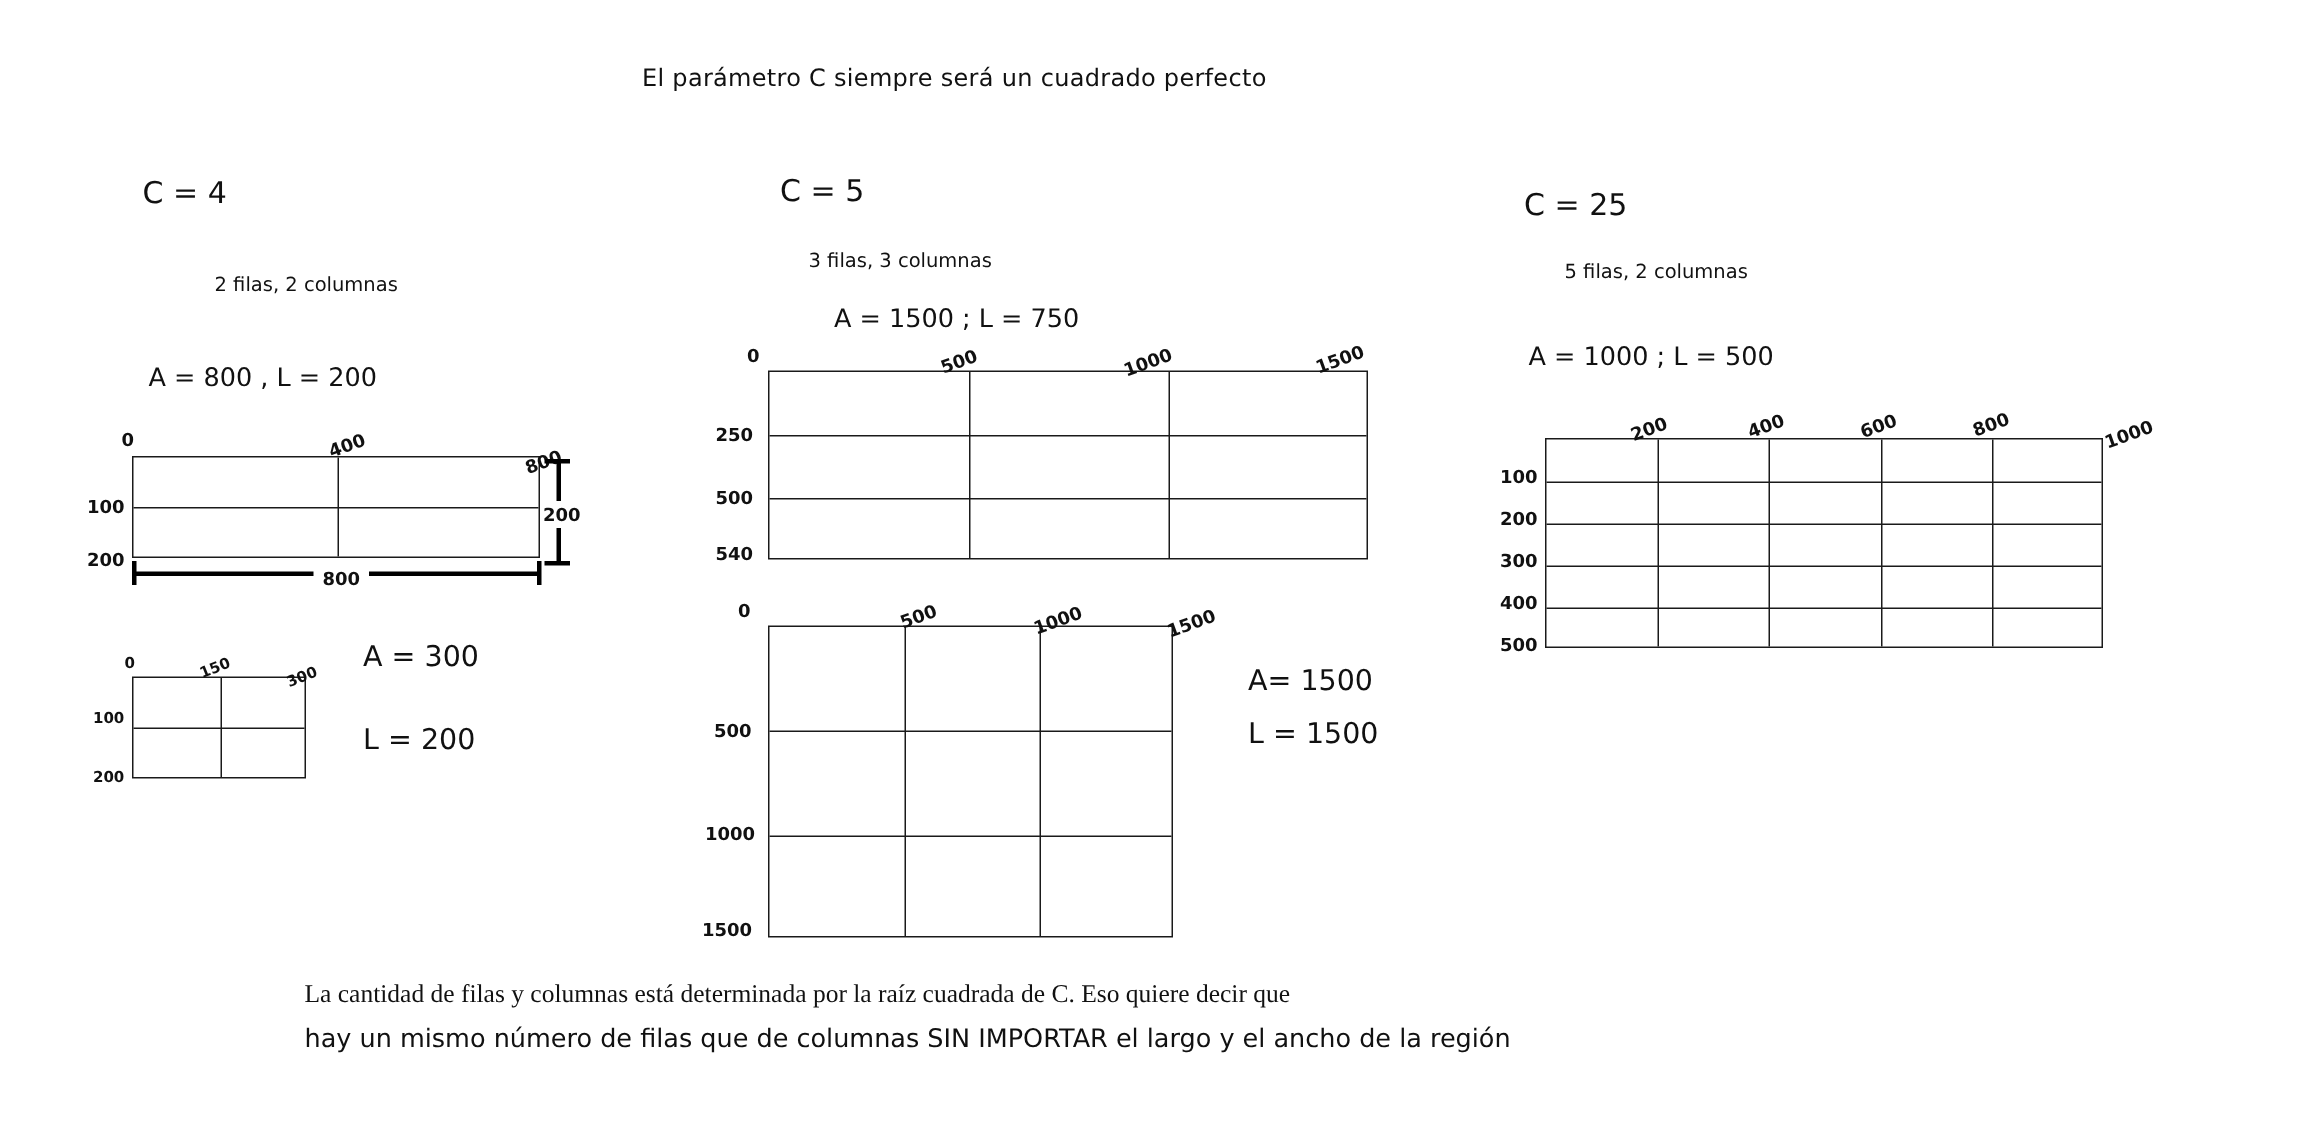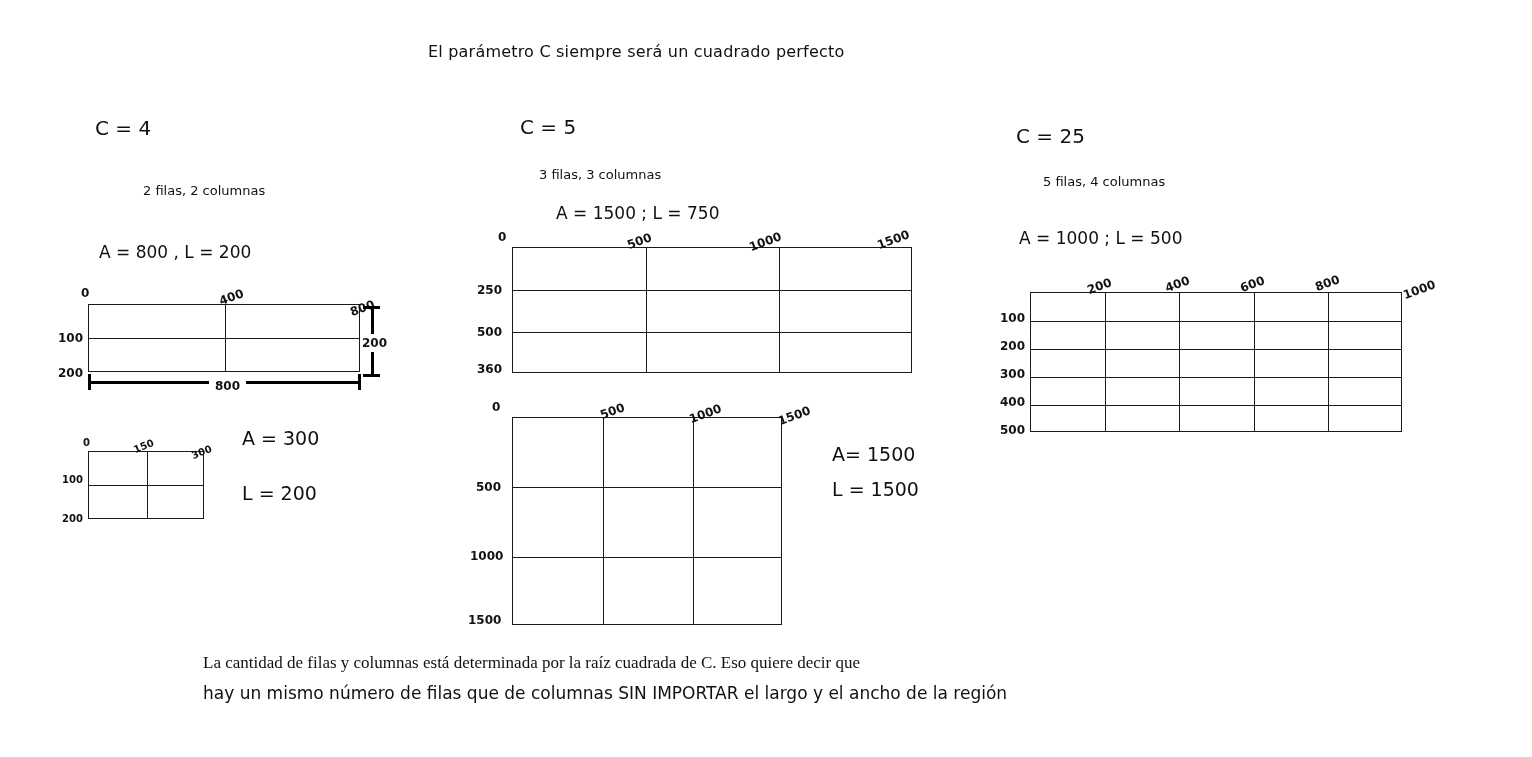--- a/index.html
+++ b/index.html
@@ -140,40 +140,40 @@
     <div class="gline-h" style="top:84px;"></div>
     <div class="gline-v" style="left:133px;"></div>
     <div class="gline-v" style="left:266px;"></div>
   </div>
   <div class="abs tick" style="left:498px; top:230px;">0</div>
   <div class="abs tick-rot" style="left:630px; top:238px;">500</div>
   <div class="abs tick-rot" style="left:752px; top:240px;">1000</div>
   <div class="abs tick-rot" style="left:880px; top:238px;">1500</div>
   <div class="abs tick" style="left:477px; top:283px;">250</div>
   <div class="abs tick" style="left:477px; top:325px;">500</div>
-  <div class="abs tick" style="left:477px; top:362px;">360</div>
+  <div class="abs tick" style="left:477px; top:362px;">540</div>
 
   <div class="grid" style="left:512px; top:417px; width:270px; height:208px;">
     <div class="gline-h" style="top:69px;"></div>
     <div class="gline-h" style="top:139px;"></div>
     <div class="gline-v" style="left:90px;"></div>
     <div class="gline-v" style="left:180px;"></div>
   </div>
   <div class="abs tick" style="left:492px; top:400px;">0</div>
   <div class="abs tick-rot" style="left:603px; top:408px;">500</div>
   <div class="abs tick-rot" style="left:692px; top:412px;">1000</div>
   <div class="abs tick-rot" style="left:781px; top:414px;">1500</div>
   <div class="abs tick" style="left:476px; top:480px;">500</div>
   <div class="abs tick" style="left:470px; top:549px;">1000</div>
   <div class="abs tick" style="left:468px; top:613px;">1500</div>
   <div class="abs al-label-big" style="left:832px; top:443px;">A= 1500</div>
   <div class="abs al-label-big" style="left:832px; top:478px;">L = 1500</div>
 
   <div class="abs c-label" style="left:1016px; top:124px;">C = 25</div>
-  <div class="abs sub-label" style="left:1043px; top:174px;">5 filas, 4 columnas</div>
+  <div class="abs sub-label" style="left:1043px; top:174px;">5 filas, 2 columnas</div>
   <div class="abs al-label" style="left:1019px; top:228px;">A = 1000 ;  L = 500</div>
 
   <div class="grid" style="left:1030px; top:292px; width:372px; height:140px;">
     <div class="gline-h" style="top:28px;"></div>
     <div class="gline-h" style="top:56px;"></div>
     <div class="gline-h" style="top:84px;"></div>
     <div class="gline-h" style="top:112px;"></div>
     <div class="gline-v" style="left:74px;"></div>
     <div class="gline-v" style="left:148px;"></div>
     <div class="gline-v" style="left:223px;"></div>

